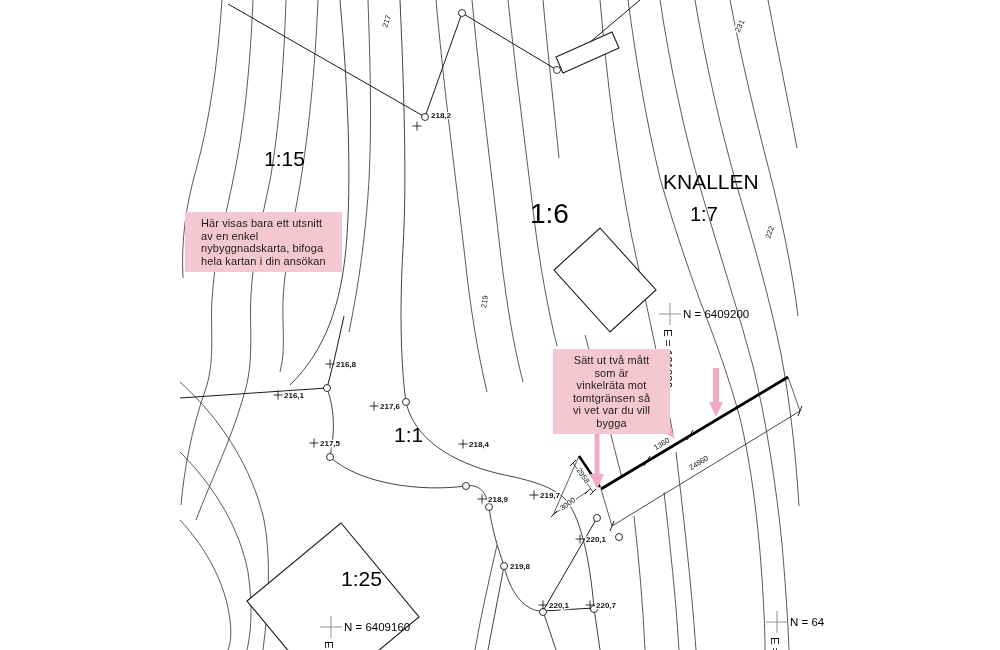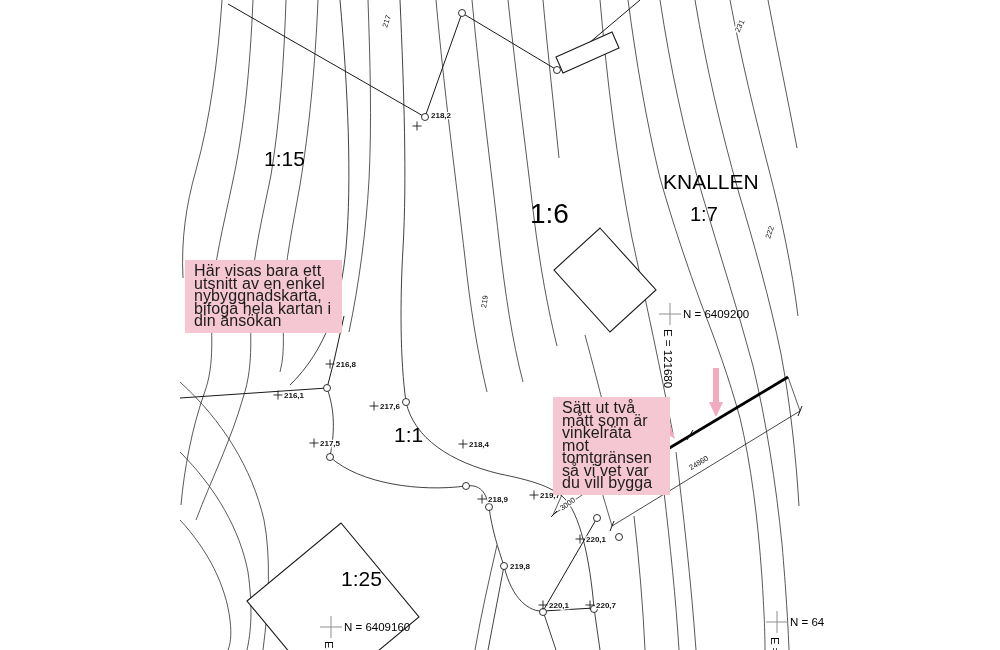--- a/index.html
+++ b/index.html
@@ -3,22 +3,22 @@
 <meta charset="utf-8">
 <style>
   html,body{margin:0;padding:0;background:#fff;}
   #stage{
     position:relative;width:1000px;height:650px;background:#ffffff;
     overflow:hidden;font-family:"Liberation Sans",sans-serif;
   }
   #mapsvg{position:absolute;left:0;top:0;}
   .note{
     position:absolute;box-sizing:border-box;
-    font-size:16px;line-height:12.5px;color:#1c1c1c;
-    padding:5px 9px;letter-spacing:0.1px;margin-top:48px;
+    font-size:11px;line-height:12.5px;color:#1c1c1c;
+    padding:5px 16px;letter-spacing:0.1px;
   }
 </style>
 </head>
 <body>
 
 <div id="stage">
   <svg id="mapsvg" width="1000" height="650" viewBox="0 0 1000 650">
       <path d="M222,0 C218,60 210,120 196,170 C186,205 181,240 183,278" fill="none" stroke="#2e2e2e" stroke-width="0.8"></path>
       <path d="M253,0 C250,70 244,130 232,185 C223,228 214,262 212,300 C210,332 216,362 204,394 C192,428 184,470 181,505" fill="none" stroke="#2e2e2e" stroke-width="0.8"></path>
       <path d="M286,0 C284,60 280,120 271,175 C263,215 253,255 251,295 C249,330 255,362 243,398 C231,440 212,478 196,520" fill="none" stroke="#2e2e2e" stroke-width="0.8"></path>
@@ -155,14 +155,14 @@
       <text x="0" y="0" font-size="7.5" fill="#111111" text-anchor="middle" stroke="#fff" stroke-width="2.5" paint-order="stroke" transform="translate(700,465) rotate(-31)">24860</text>
       <line x1="716" y1="368" x2="716" y2="402" stroke="#f2abbe" stroke-width="6"></line>
       <polygon points="716,417 709,402 723,402" fill="#f2abbe"></polygon>
       <line x1="597" y1="406" x2="597" y2="474" stroke="#f2abbe" stroke-width="5"></line>
       <polygon points="597,489 590,474 604,474" fill="#f2abbe"></polygon>
       <line x1="652" y1="407" x2="666" y2="427" stroke="#f2abbe" stroke-width="3.5"></line>
       <polygon points="675,439 670,424 661,430" fill="#f2abbe"></polygon>
     </svg>
 
   <div class="note" id="note0" style="left: 185px; top: 212px; width: 157px; min-height: 49px; background: rgb(245, 199, 211);">Här visas bara ett utsnitt av en enkel nybyggnadskarta, bifoga hela kartan i din ansökan</div>
-  <div class="note" id="note1" style="left: 553px; top: 349px; width: 117px; min-height: 57px; background: rgb(245, 199, 211);">Sätt ut två mått som är vinkelräta mot tomtgränsen så vi vet var du vill bygga</div>
+  <div class="note" id="note1" style="left: 553px; top: 349px; width: 117px; min-height: 57px; background: rgb(245, 199, 211); text-align: center;">Sätt ut två mått som är vinkelräta mot tomtgränsen så vi vet var du vill bygga</div>
 </div>
 
 </body></html>

